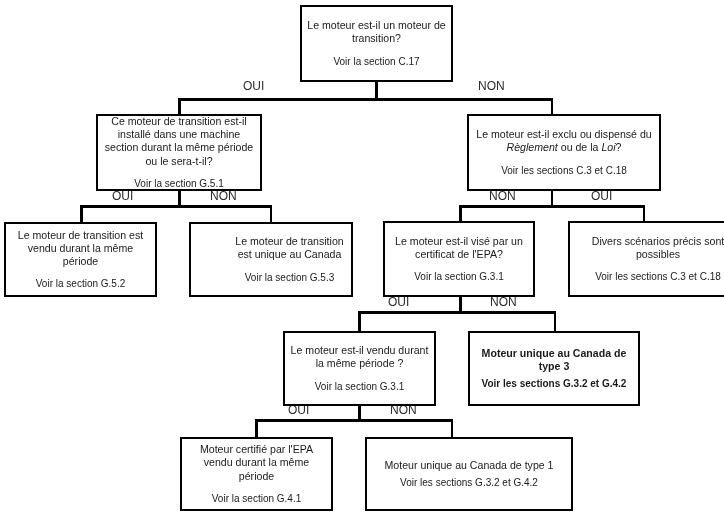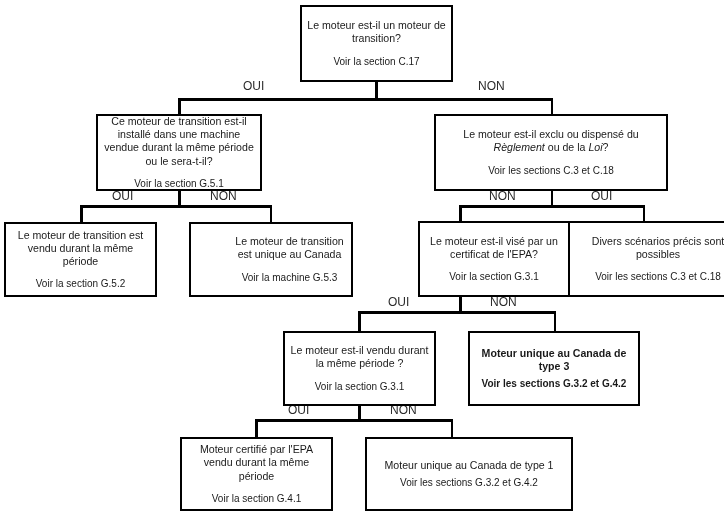--- a/index.html
+++ b/index.html
@@ -61,42 +61,42 @@
   <div class="edge v" style="left:450.5px;top:419px;height:19px;"></div>
   <div class="elabel" style="left:288px;top:405px;">OUI</div>
   <div class="elabel" style="left:390px;top:405px;">NON</div>
 
   <div class="node" style="left:300px;top:5px;width:153px;height:77px;">
     <div class="q-text">Le moteur est-il un moteur  de transition?</div>
     <div class="ref-text">Voir la section C.17</div>
   </div>
 
   <div class="node" style="left:96px;top:114px;width:166px;height:77px;">
-    <div class="q-text">Ce moteur de transition est-il installé dans une machine vendue durant la même période ou le sera-t-il?</div>
+    <div class="q-text">Ce moteur de transition est-il installé dans une machine section durant la même période ou le sera-t-il?</div>
     <div class="ref-text">Voir la section G.5.1</div>
   </div>
 
-  <div class="node" style="left:434px;top:114px;width:234px;height:77px;">
+  <div class="node" style="left:467px;top:114px;width:194px;height:77px;">
     <div class="q-text">
       <span>Le moteur est-il exclu ou dispensé du </span><span class="ital">Règlement</span><span> ou de la </span><span class="ital">Loi</span><span>?</span>
     </div>
     <div class="ref-text">Voir les sections C.3 et C.18</div>
   </div>
 
   <div class="node" style="left:4px;top:222px;width:153px;height:75px;">
     <div class="q-text">Le moteur de transition est vendu durant la même période</div>
     <div class="ref-text">Voir la section G.5.2</div>
   </div>
 
   <div class="node" style="left:189px;top:222px;width:164px;height:75px;padding-left:42px;">
     <div class="q-text">Le moteur de transition est unique au Canada</div>
-    <div class="ref-text">Voir la machine G.5.3</div>
+    <div class="ref-text">Voir la section G.5.3</div>
   </div>
 
-  <div class="node" style="left:383px;top:221px;width:152px;height:76px;margin-left:35px;">
+  <div class="node" style="left:383px;top:221px;width:152px;height:76px;">
     <div class="q-text">Le moteur est-il visé par un certificat de l'EPA?</div>
     <div class="ref-text">Voir la section G.3.1</div>
   </div>
 
   <div class="node" style="left:568px;top:221px;width:180px;height:76px;">
     <div class="q-text">Divers scénarios précis sont possibles</div>
     <div class="ref-text">Voir les sections C.3 et C.18</div>
   </div>
 
   <div class="node" style="left:283px;top:331px;width:153px;height:75px;">

